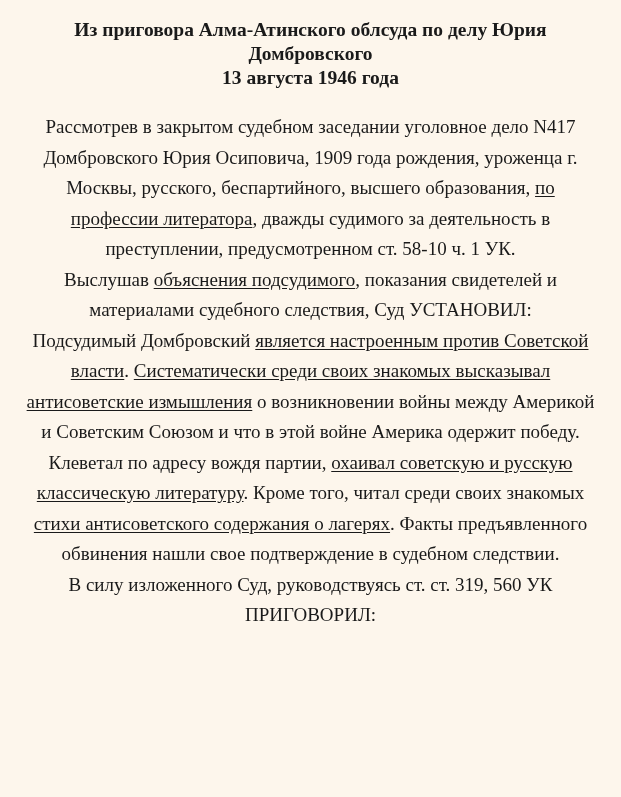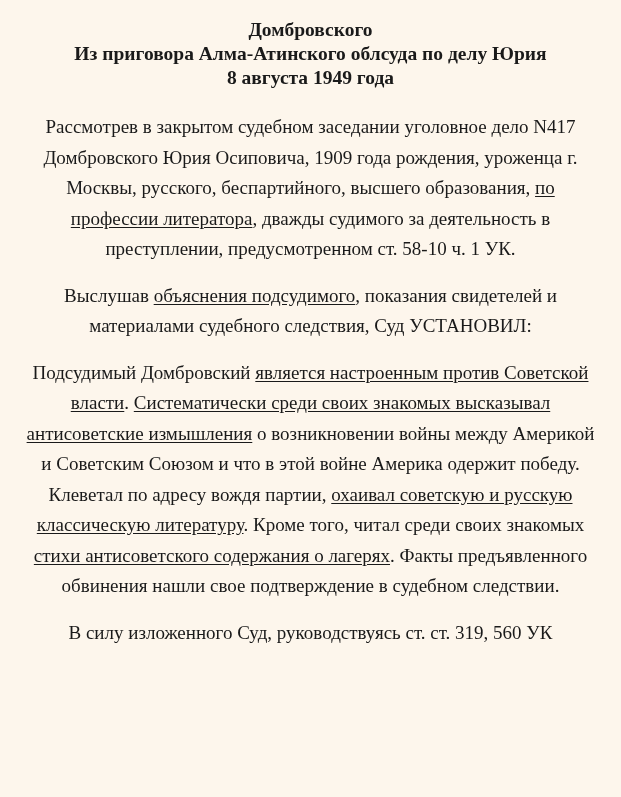--- a/index.html
+++ b/index.html
@@ -35,38 +35,39 @@
     margin-top: 22px;
     font-size: 19px;
     line-height: 30.5px;
     text-align: center;
   }
   .para {
     margin: 0;
     text-align: center;
   }
   .para + .para {
-    margin-top: 16px;
+    margin-top: 0;
   }
   .u {
     text-decoration: underline;
     text-underline-offset: 2px;
   }
 </style>
 </head>
 <body>
 
 <div class="page">
 
   <div class="doc-title">
+    <span class="line">Из приговора Алма-Атинского облсуда по делу Юрия</span>
     <span class="line">Домбровского</span>
-    <span class="line">Из приговора Алма-Атинского облсуда по делу Юрия</span>
-    <span class="line">8 августа 1949 года</span>
+    <span class="line">13 августа 1946 года</span>
   </div>
 
   <div class="doc-body">
     <p class="para"><span>Рассмотрев в закрытом судебном заседании уголовное дело N417 Домбровского Юрия Осиповича, 1909 года рождения, уроженца г. Москвы, русского, беспартийного, высшего образования, </span><span class="u">по профессии литератора</span><span>, дважды судимого за деятельность в преступлении, предусмотренном ст. 58-10 ч. 1 УК.</span></p>
     <p class="para"><span>Выслушав </span><span class="u">объяснения подсудимого</span><span>, показания свидетелей и материалами судебного следствия, Суд УСТАНОВИЛ:</span></p>
     <p class="para"><span>Подсудимый Домбровский </span><span class="u">является настроенным против Советской власти</span><span>. </span><span class="u">Систематически среди своих знакомых высказывал антисоветские измышления</span><span> о возникновении войны между Америкой и Советским Союзом и что в этой войне Америка одержит победу. Клеветал по адресу вождя партии, </span><span class="u">охаивал советскую и русскую классическую литературу</span><span>. Кроме того, читал среди своих знакомых </span><span class="u">стихи антисоветского содержания о лагерях</span><span>. Факты предъявленного обвинения нашли свое подтверждение в судебном следствии.</span></p>
     <p class="para"><span>В силу изложенного Суд, руководствуясь ст. ст. 319, 560 УК</span></p>
+    <p class="para"><span>ПРИГОВОРИЛ:</span></p>
   </div>
 
 </div>
 
 </body></html>

